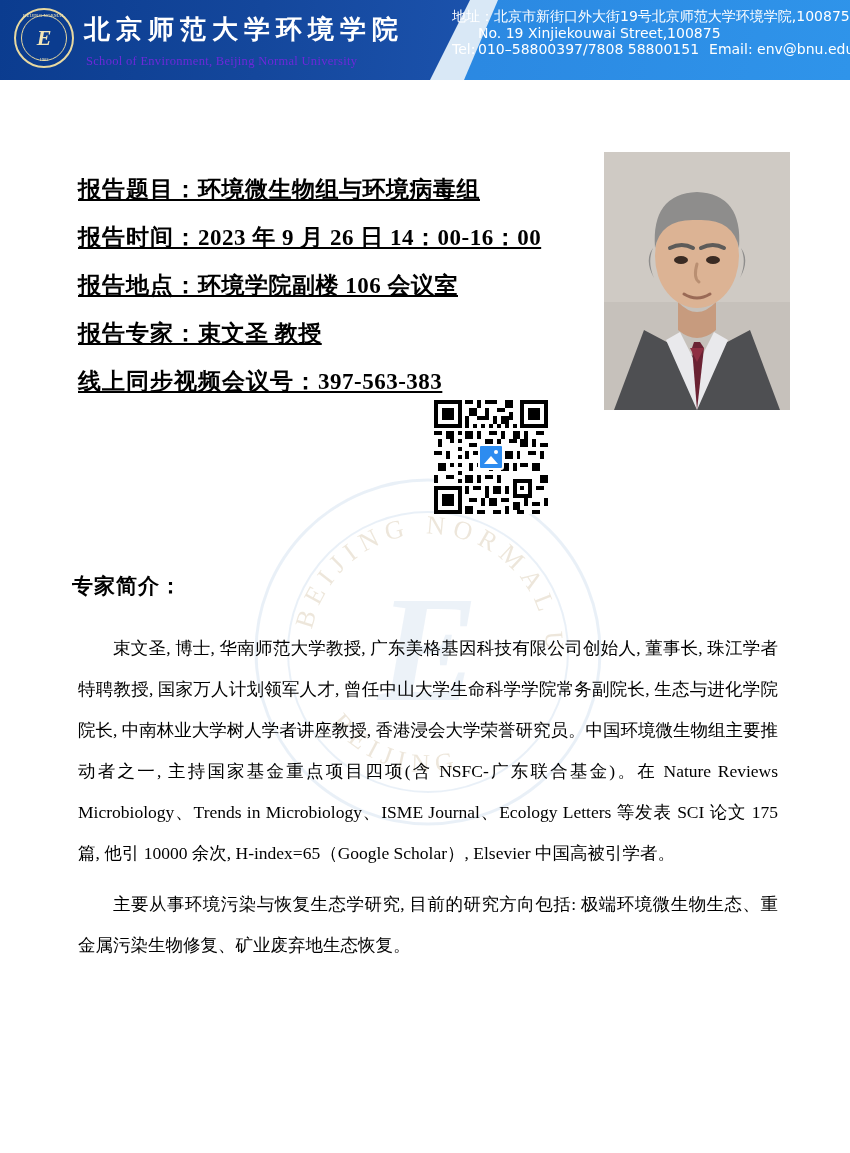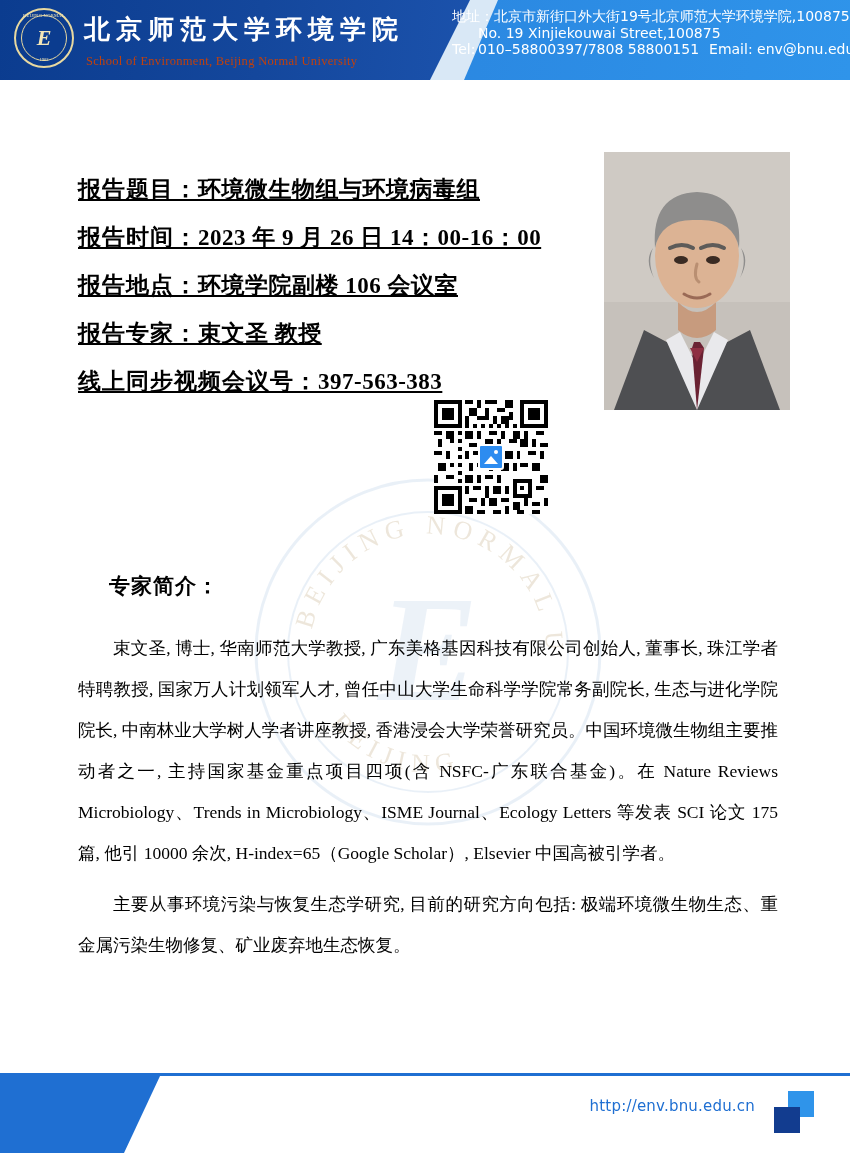--- a/index.html
+++ b/index.html
@@ -99,21 +99,21 @@
     font-size: 26px;
     font-weight: bold;
     letter-spacing: 6px;
     z-index: 5;
     white-space: nowrap;
   }
   .logo-en {
     position: absolute;
     left: 86px; top: 54px;
     font-family: "Liberation Serif", serif;
-    color: #c2410c;
+    color: #6d28d9;
     font-size: 12.5px;
     letter-spacing: .3px;
     z-index: 5;
     white-space: nowrap;
   }
   .contact {
     position: absolute;
     left: 452px; top: 8px;
     z-index: 5;
     color: #ffffff;
@@ -205,21 +205,20 @@
     border-radius: 50%;
     background: #ffffff;
   }
 
   .bio-title {
     position: absolute;
     left: 72px; top: 492px;
     font-size: 21px;
     font-weight: bold;
     letter-spacing: 1px;
-    margin-left: 37px;
   }
 
   .bio {
     position: absolute;
     left: 78px; top: 548px;
     width: 700px;
     font-size: 17.5px;
     line-height: 41px;
     text-align: justify;
     text-justify: inter-ideograph;
@@ -490,21 +489,14 @@
 
     <div class="bio-title">专家简介：</div>
 
     <div class="bio">
       <p>束文圣, 博士, 华南师范大学教授, 广东美格基因科技有限公司创始人, 董事长, 珠江学者特聘教授, 国家万人计划领军人才, 曾任中山大学生命科学学院常务副院长, 生态与进化学院院长, 中南林业大学树人学者讲座教授, 香港浸会大学荣誉研究员。中国环境微生物组主要推动者之一, 主持国家基金重点项目四项(含 NSFC-广东联合基金)。在 Nature Reviews Microbiology、Trends in Microbiology、ISME Journal、Ecology Letters 等发表 SCI 论文 175 篇, 他引 10000 余次, H-index=65（Google Scholar）, Elsevier 中国高被引学者。</p>
       <p>主要从事环境污染与恢复生态学研究, 目前的研究方向包括: 极端环境微生物生态、重金属污染生物修复、矿业废弃地生态恢复。</p>
     </div>
 
   </div>
 
-  <div class="footer">
-    <div class="footer-line"></div>
-    <div class="footer-tab"></div>
-    <div class="footer-url">http://env.bnu.edu.cn</div>
-    <div class="footer-sq1"></div>
-    <div class="footer-sq2"></div>
-  </div>
 
 </div>
 
 </body></html>

